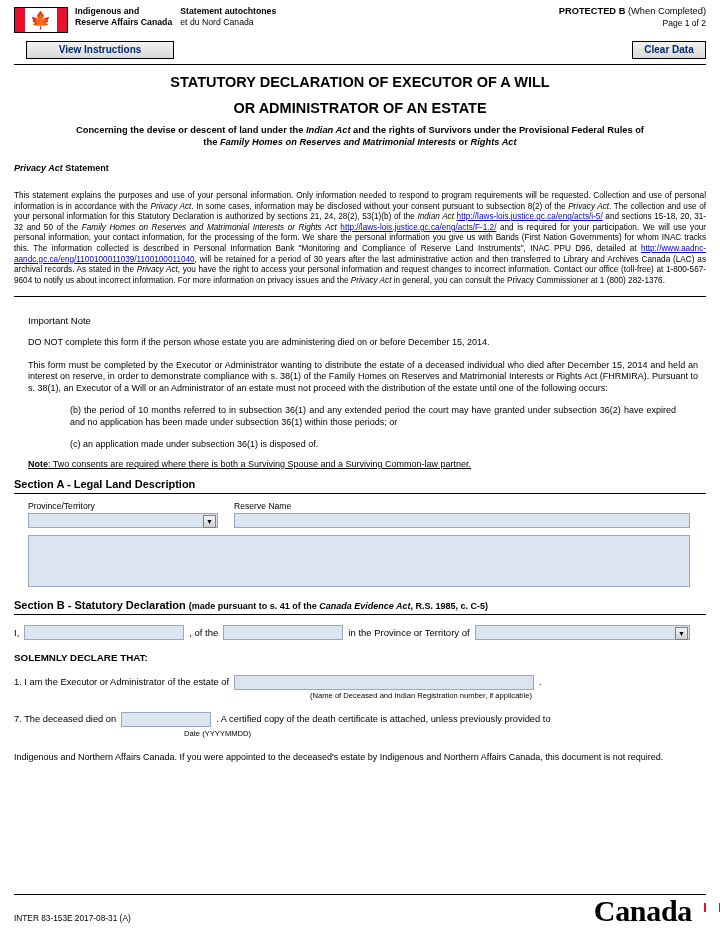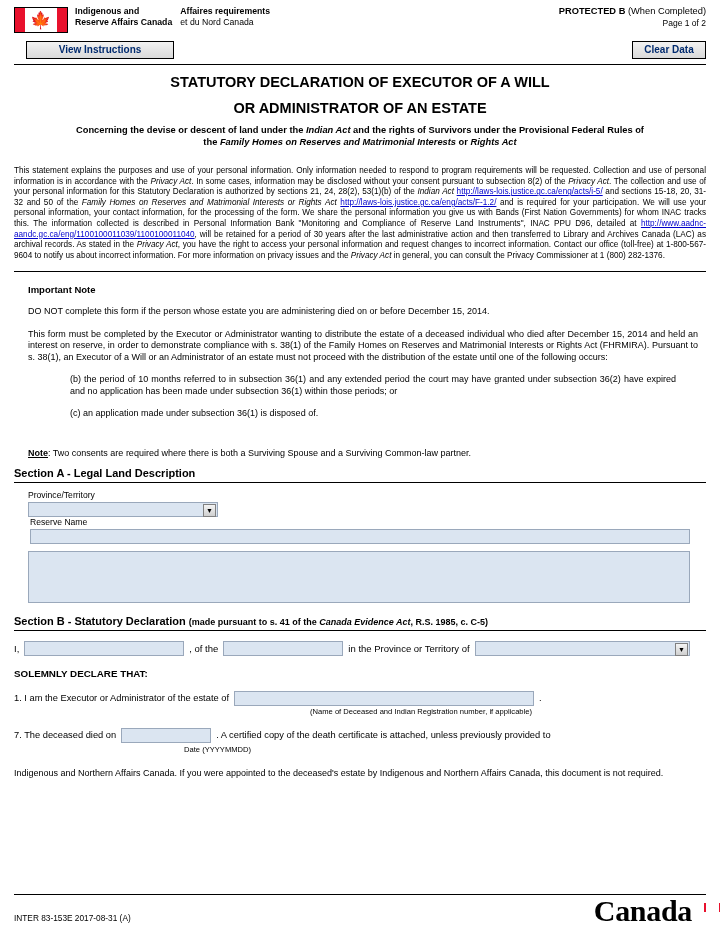--- a/index.html
+++ b/index.html
@@ -156,23 +156,23 @@
     text-decoration: underline;
   }
 
   .hr-thin {
     border: none;
     border-top: 1px solid #000;
     margin: 10px 0 0 0;
   }
 
   .important-title {
-    font-weight: bold;
+    font-weight: normal;
     font-size: 9.5px;
-    margin-top: 12px;
+    margin-top: 18px;
     margin-left: 14px;
   }
 
   .body-p {
     font-size: 9px;
     line-height: 11.5px;
     margin-top: 11px;
     margin-left: 14px;
     margin-right: 8px;
     text-align: justify;
@@ -180,22 +180,23 @@
   .list-item {
     font-size: 9px;
     line-height: 11.5px;
     margin-top: 11px;
     margin-left: 56px;
     margin-right: 30px;
     text-align: justify;
   }
   .note-line {
     font-size: 9px;
-    margin-top: 28px;
+    margin-top: 8px;
     margin-left: 14px;
+    text-decoration: underline;
   }
   .note-line u { text-decoration: underline; font-weight: bold; }
 
   
   .section-head {
     font-weight: bold;
     font-size: 11px;
     margin-top: 9px;
   }
   .section-head .sub {
@@ -333,21 +334,21 @@
         <div class="bar left"></div>
         <div class="bar right"></div>
         <div class="leaf">🍁</div>
       </div>
       <div class="dept">
         <div class="dept-col en">
           <div class="l1">Indigenous and</div>
           <div class="l2">Reserve Affairs Canada</div>
         </div>
         <div class="dept-col fr">
-          <div class="l1">Affaires requirements</div>
+          <div class="l1">Statement autochtones</div>
           <div class="l2">et du Nord Canada</div>
         </div>
       </div>
     </div>
     <div class="header-right">
       <div class="protected"><span>PROTECTED B</span><span class="light"> (When Completed)</span></div>
       <div class="page-num">Page 1 of 2</div>
     </div>
   </div>
 
@@ -359,41 +360,42 @@
   <hr class="rule">
 
   <div class="title">STATUTORY DECLARATION OF EXECUTOR OF A WILL</div>
   <div class="title">OR ADMINISTRATOR OF AN ESTATE</div>
 
   <div class="subtitle">
     <span>Concerning the devise or descent of land under the </span><i>Indian Act</i><span> and the rights of Survivors under the Provisional Federal Rules of</span><br>
     <span>the </span><i>Family Homes on Reserves and Matrimonial Interests</i><span> or </span><i>Rights Act</i>
   </div>
 
+  <div class="sec-label"><i>Privacy Act</i><span> Statement</span></div>
 
   <div class="privacy">
     <span>This statement explains the purposes and use of your personal information. Only information needed to respond to program requirements will be requested. Collection and use of personal information is in accordance with the </span><i>Privacy Act</i><span>. In some cases, information may be disclosed without your consent pursuant to subsection 8(2) of the </span><i>Privacy Act</i><span>. The collection and use of your personal information for this Statutory Declaration is authorized by sections 21, 24, 28(2), 53(1)(b) of the </span><i>Indian Act</i> <a class="link" href="#">http://laws-lois.justice.gc.ca/eng/acts/i-5/</a><span> and sections 15-18, 20, 31-32 and 50 of the </span><i>Family Homes on Reserves and Matrimonial Interests or Rights Act</i> <a class="link" href="#">http://laws-lois.justice.gc.ca/eng/acts/F-1.2/</a><span> and is required for your participation. We will use your personal information, your contact information, for the processing of the form. We share the personal information you give us with Bands (First Nation Governments) for whom INAC tracks this. The information collected is described in Personal Information Bank "Monitoring and Compliance of Reserve Land Instruments", INAC PPU D96, detailed at </span><a class="link" href="#">http://www.aadnc-aandc.gc.ca/eng/1100100011039/1100100011040</a><span>, will be retained for a period of 30 years after the last administrative action and then transferred to Library and Archives Canada (LAC) as archival records. As stated in the </span><i>Privacy Act</i><span>, you have the right to access your personal information and request changes to incorrect information. Contact our office (toll-free) at 1-800-567-9604 to notify us about incorrect information. For more information on privacy issues and the </span><i>Privacy Act</i><span> in general, you can consult the Privacy Commissioner at 1 (800) 282-1376.</span>
   </div>
 
   <hr class="hr-thin">
 
   <div class="important-title">Important Note</div>
 
   <div class="body-p">DO NOT complete this form if the person whose estate you are administering died on or before December 15, 2014.</div>
   <div class="body-p">This form must be completed by the Executor or Administrator wanting to distribute the estate of a deceased individual who died after December 15, 2014 and held an interest on reserve, in order to demonstrate compliance with s. 38(1) of the Family Homes on Reserves and Matrimonial Interests or Rights Act (FHRMIRA). Pursuant to s. 38(1), an Executor of a Will or an Administrator of an estate must not proceed with the distribution of the estate until one of the following occurs:</div>
 
   <div class="list-item">(b) the period of 10 months referred to in subsection 36(1) and any extended period the court may have granted under subsection 36(2) have expired and no application has been made under subsection 36(1) within those periods; or</div>
   <div class="list-item">(c) an application made under subsection 36(1) is disposed of.</div>
 
   <div class="note-line"><u>Note</u><span>: Two consents are required where there is both a Surviving Spouse and a Surviving Common-law partner.</span></div>
 
   <div class="section-head">Section A - Legal Land Description</div>
   <hr class="hr-sec">
 
-  <div class="row" style="margin-top:7px;flex-direction:column;">
+  <div class="row" style="margin-top:7px;">
     <div style="width:190px; margin-left:14px;">
       <div class="field-label">Province/Territory</div>
       <div class="field dropdown">
         <div class="dd-arrow">▼</div>
       </div>
     </div>
     <div style="flex:1; margin-left:16px; margin-right:16px;">
       <div class="field-label">Reserve Name</div>
       <div class="field"></div>
     </div>

